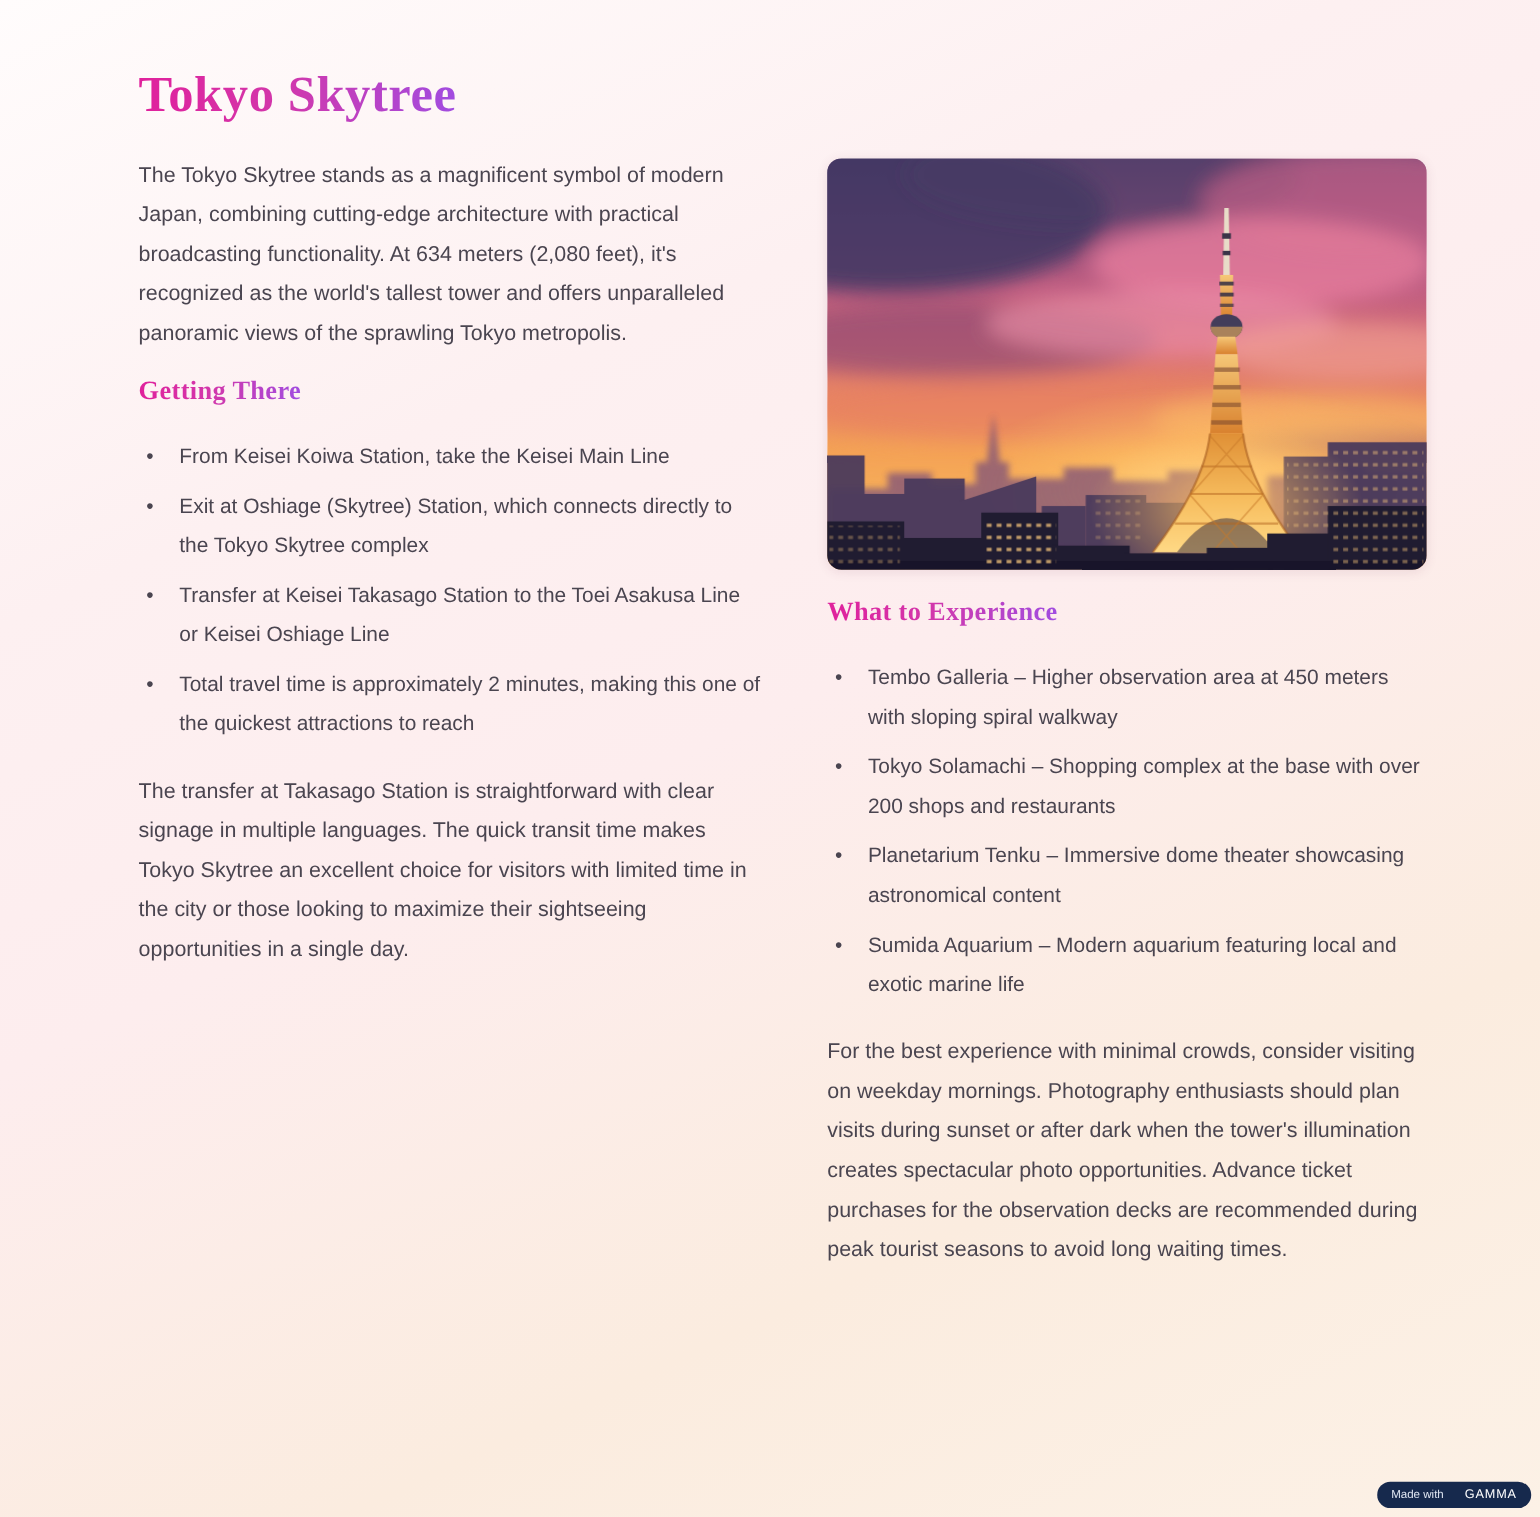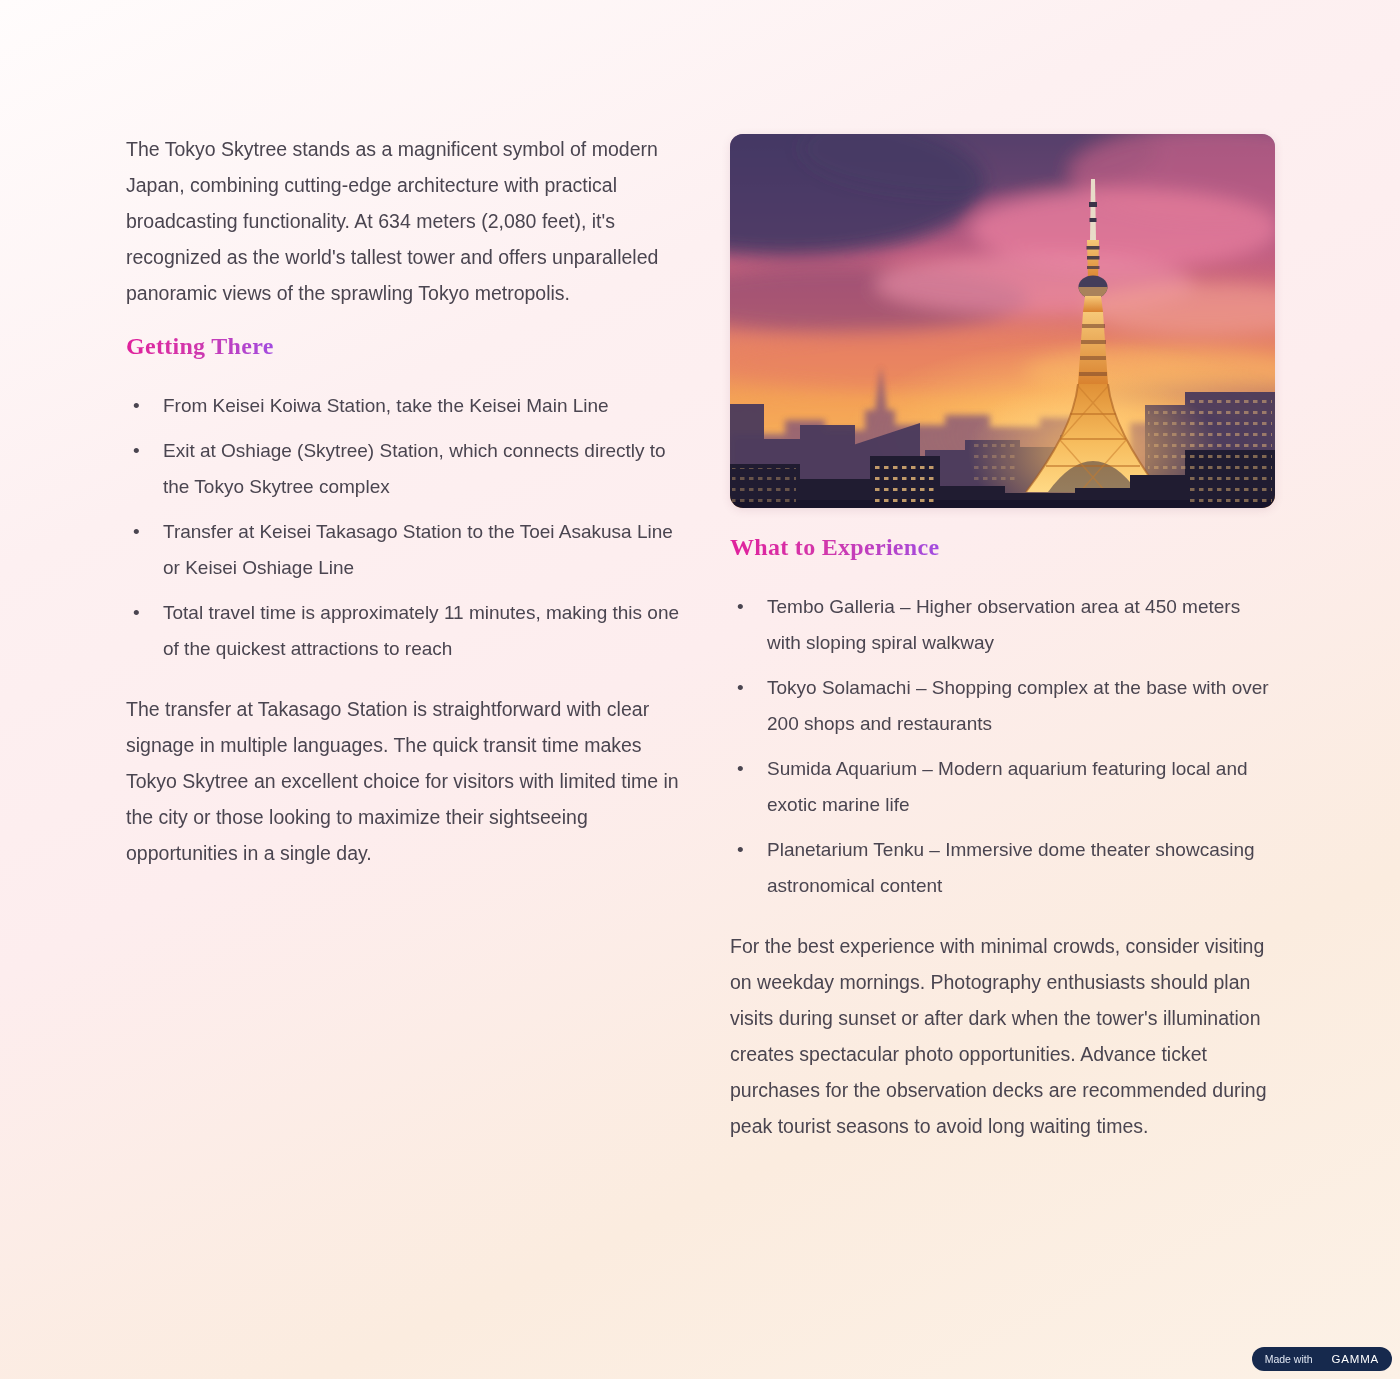--- a/index.html
+++ b/index.html
@@ -31,24 +31,24 @@
     display: inline-block;
   }
   h1.title {
     font-family: "Liberation Serif", "DejaVu Serif", serif;
     font-size: 46px;
     font-weight: 700;
     line-height: 1.2;
     letter-spacing: 0.5px;
   }
   .columns {
-    margin-top: 73px;
+    margin-top: 28px;
     display: grid;
     grid-template-columns: 565px 545px;
-    column-gap: 39px;
+    column-gap: 61px;
   }
   .body-text {
     font-size: 19.5px;
     line-height: 36px;
     color: #4a4550;
   }
   h2.section {
     font-family: "Liberation Serif", "DejaVu Serif", serif;
     font-size: 24px;
     font-weight: 700;
@@ -106,33 +106,34 @@
     font-size: 11.5px;
     font-weight: 400;
     letter-spacing: 0.8px;
   }
 </style>
 </head>
 <body>
 
 <div class="page">
 
+  <h1 class="title grad">Tokyo Skytree</h1>
 
   <div class="columns">
 
     <div class="left-col">
       <p class="body-text">The Tokyo Skytree stands as a magnificent symbol of modern Japan, combining cutting-edge architecture with practical broadcasting functionality. At 634 meters (2,080 feet), it's recognized as the world's tallest tower and offers unparalleled panoramic views of the sprawling Tokyo metropolis.</p>
 
       <h2 class="section grad">Getting There</h2>
 
       <ul class="bullets">
         <li>From Keisei Koiwa Station, take the Keisei Main Line</li>
         <li>Exit at Oshiage (Skytree) Station, which connects directly to the Tokyo Skytree complex</li>
         <li>Transfer at Keisei Takasago Station to the Toei Asakusa Line or Keisei Oshiage Line</li>
-        <li>Total travel time is approximately 11 minutes, making this one of the quickest attractions to reach</li>
+        <li>Total travel time is approximately 2 minutes, making this one of the quickest attractions to reach</li>
       </ul>
 
       <p class="body-text after-list">The transfer at Takasago Station is straightforward with clear signage in multiple languages. The quick transit time makes Tokyo Skytree an excellent choice for visitors with limited time in the city or those looking to maximize their sightseeing opportunities in a single day.</p>
     </div>
 
     <div class="right-col">
 
       <figure class="hero">
         <svg viewBox="0 0 545 374" xmlns="http://www.w3.org/2000/svg">
           <defs>
@@ -267,22 +268,22 @@
             <rect x="240" y="310" width="48" height="40" fill="url(#win)" opacity="0.35"></rect>
           </g>
         </svg>
       </figure>
 
       <h2 class="section grad">What to Experience</h2>
 
       <ul class="bullets">
         <li>Tembo Galleria – Higher observation area at 450 meters with sloping spiral walkway</li>
         <li>Tokyo Solamachi – Shopping complex at the base with over 200 shops and restaurants</li>
+        <li>Planetarium Tenku – Immersive dome theater showcasing astronomical content</li>
         <li>Sumida Aquarium – Modern aquarium featuring local and exotic marine life</li>
-        <li>Planetarium Tenku – Immersive dome theater showcasing astronomical content</li>
       </ul>
 
       <p class="body-text after-list">For the best experience with minimal crowds, consider visiting on weekday mornings. Photography enthusiasts should plan visits during sunset or after dark when the tower's illumination creates spectacular photo opportunities. Advance ticket purchases for the observation decks are recommended during peak tourist seasons to avoid long waiting times.</p>
     </div>
 
   </div>
 
   <a class="badge">
     <span class="made-with">Made with</span>
     <span class="brand">GAMMA</span>

